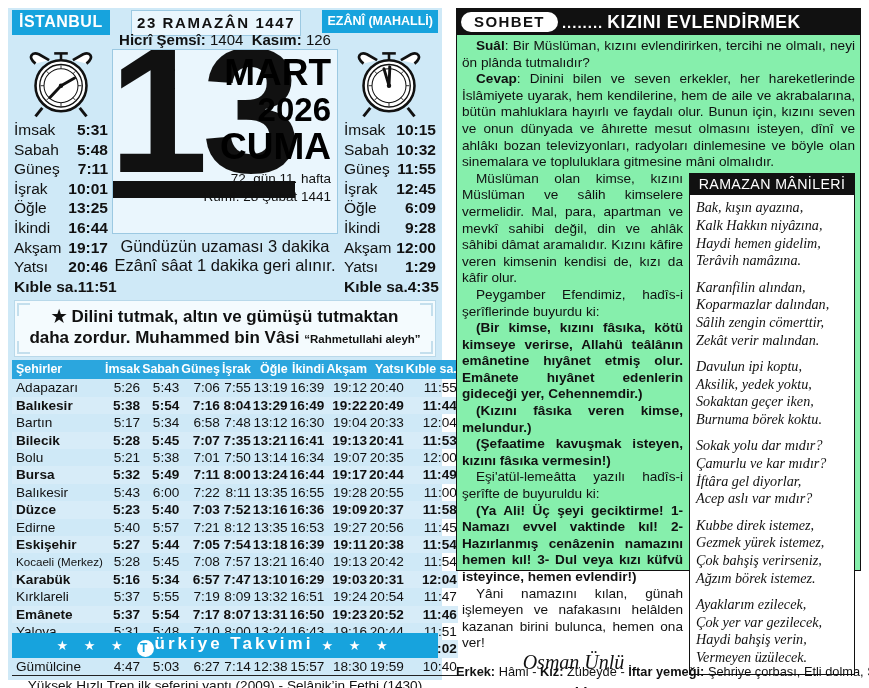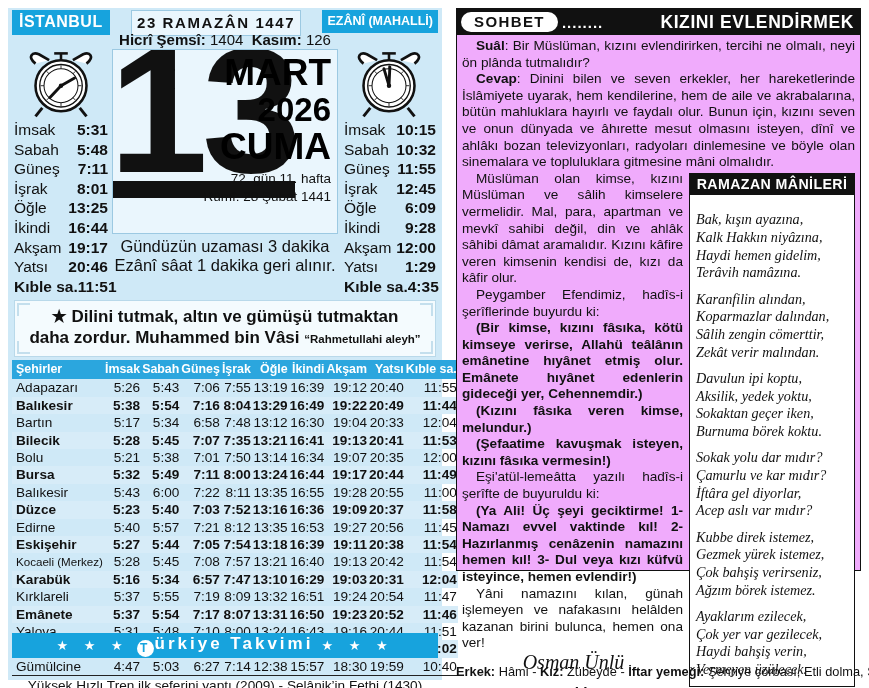--- a/index.html
+++ b/index.html
@@ -117,54 +117,54 @@
   .footer-bar .brand { font-weight:bold; font-size:17px; letter-spacing:3px; white-space:nowrap; }
   .tlogo {
     display:inline-block; width:17px; height:17px; border-radius:50%;
     background:#fff; color:#17a3dd; font-size:12px; font-weight:bold;
     text-align:center; line-height:17px; vertical-align:-3px; margin-right:1px;
   }
 
   
   #right-panel {
     position:absolute; left:456px; top:8px; width:405px; height:563px;
-    border:1.5px solid #111; background:#f0abfc;
+    border:1.5px solid #111; background:#86efac;
   }
   .sohbet-header {
     background:#111; color:#fff; height:26px; display:flex; align-items:center;
     padding: 0 4px;
   }
   .sohbet-pill {
     background:#fff; color:#111; border-radius:11px; font-weight:bold;
     font-size:15px; letter-spacing:1.4px; padding:1px 13px 2px 13px; margin-right:4px;
   }
   .sohbet-dots { color:#fff; font-weight:bold; font-size:15px; letter-spacing:1px; margin-right:4px;}
   .sohbet-title {
     color:#fff; font-weight:bold; font-size:17.5px; letter-spacing:.6px;
-    flex:1; text-align:right; padding-right:2px; white-space:nowrap;
+    flex:1; padding-right:2px; white-space:nowrap;
   }
 
   .article {
     padding: 3px 5px 0 5px; font-size:13.6px; line-height:16.6px;
     text-align:justify; color:#111; position:relative;
   }
   .article p { text-indent: 14px; text-align:justify; margin:0; }
   .article p b { font-weight:bold; }
   .article p.bold { font-weight:bold; }
 
   
   .maniler-box {
     float:right; width:166px; margin: 2px 0 2px 6px;
     border:1.5px solid #111; background:#fff;
   }
   .maniler-head {
-    background:#111; color:#fff; font-weight:bold; font-size:14.2px;
+    background:#111; color:#fff; font-weight:normal; font-size:14.2px;
     letter-spacing:.4px; text-align:center; padding:2px 0 3px 0;
   }
-  .maniler-body { padding:16px 5px 5px 6px; }
+  .maniler-body { padding:4px 5px 5px 6px; }
   .mani-stanza {
     font-family:"Liberation Serif", serif; font-style:italic;
     font-size:14.2px; line-height:17.6px; color:#111; margin-bottom:9px;
   }
   .mani-stanza:last-child { margin-bottom:2px; }
 
   .sign-row {
     display:flex; align-items:center; gap:14px; padding: 2px 6px 2px 8px;
     font-size:13.6px;
     flex-direction:column;
@@ -248,21 +248,21 @@
             <div class="time-row">
                 <span class="tlabel">Sabah</span>
                 <span class="tval">5:48</span>
               </div>
             <div class="time-row">
                 <span class="tlabel">Güneş</span>
                 <span class="tval">7:11</span>
               </div>
             <div class="time-row">
                 <span class="tlabel">İşrak</span>
-                <span class="tval">8:01</span>
+                <span class="tval">10:01</span>
               </div>
             <div class="time-row">
                 <span class="tlabel">Öğle</span>
                 <span class="tval">13:25</span>
               </div>
             <div class="time-row">
                 <span class="tlabel">İkindi</span>
                 <span class="tval">16:44</span>
               </div>
             <div class="time-row">

